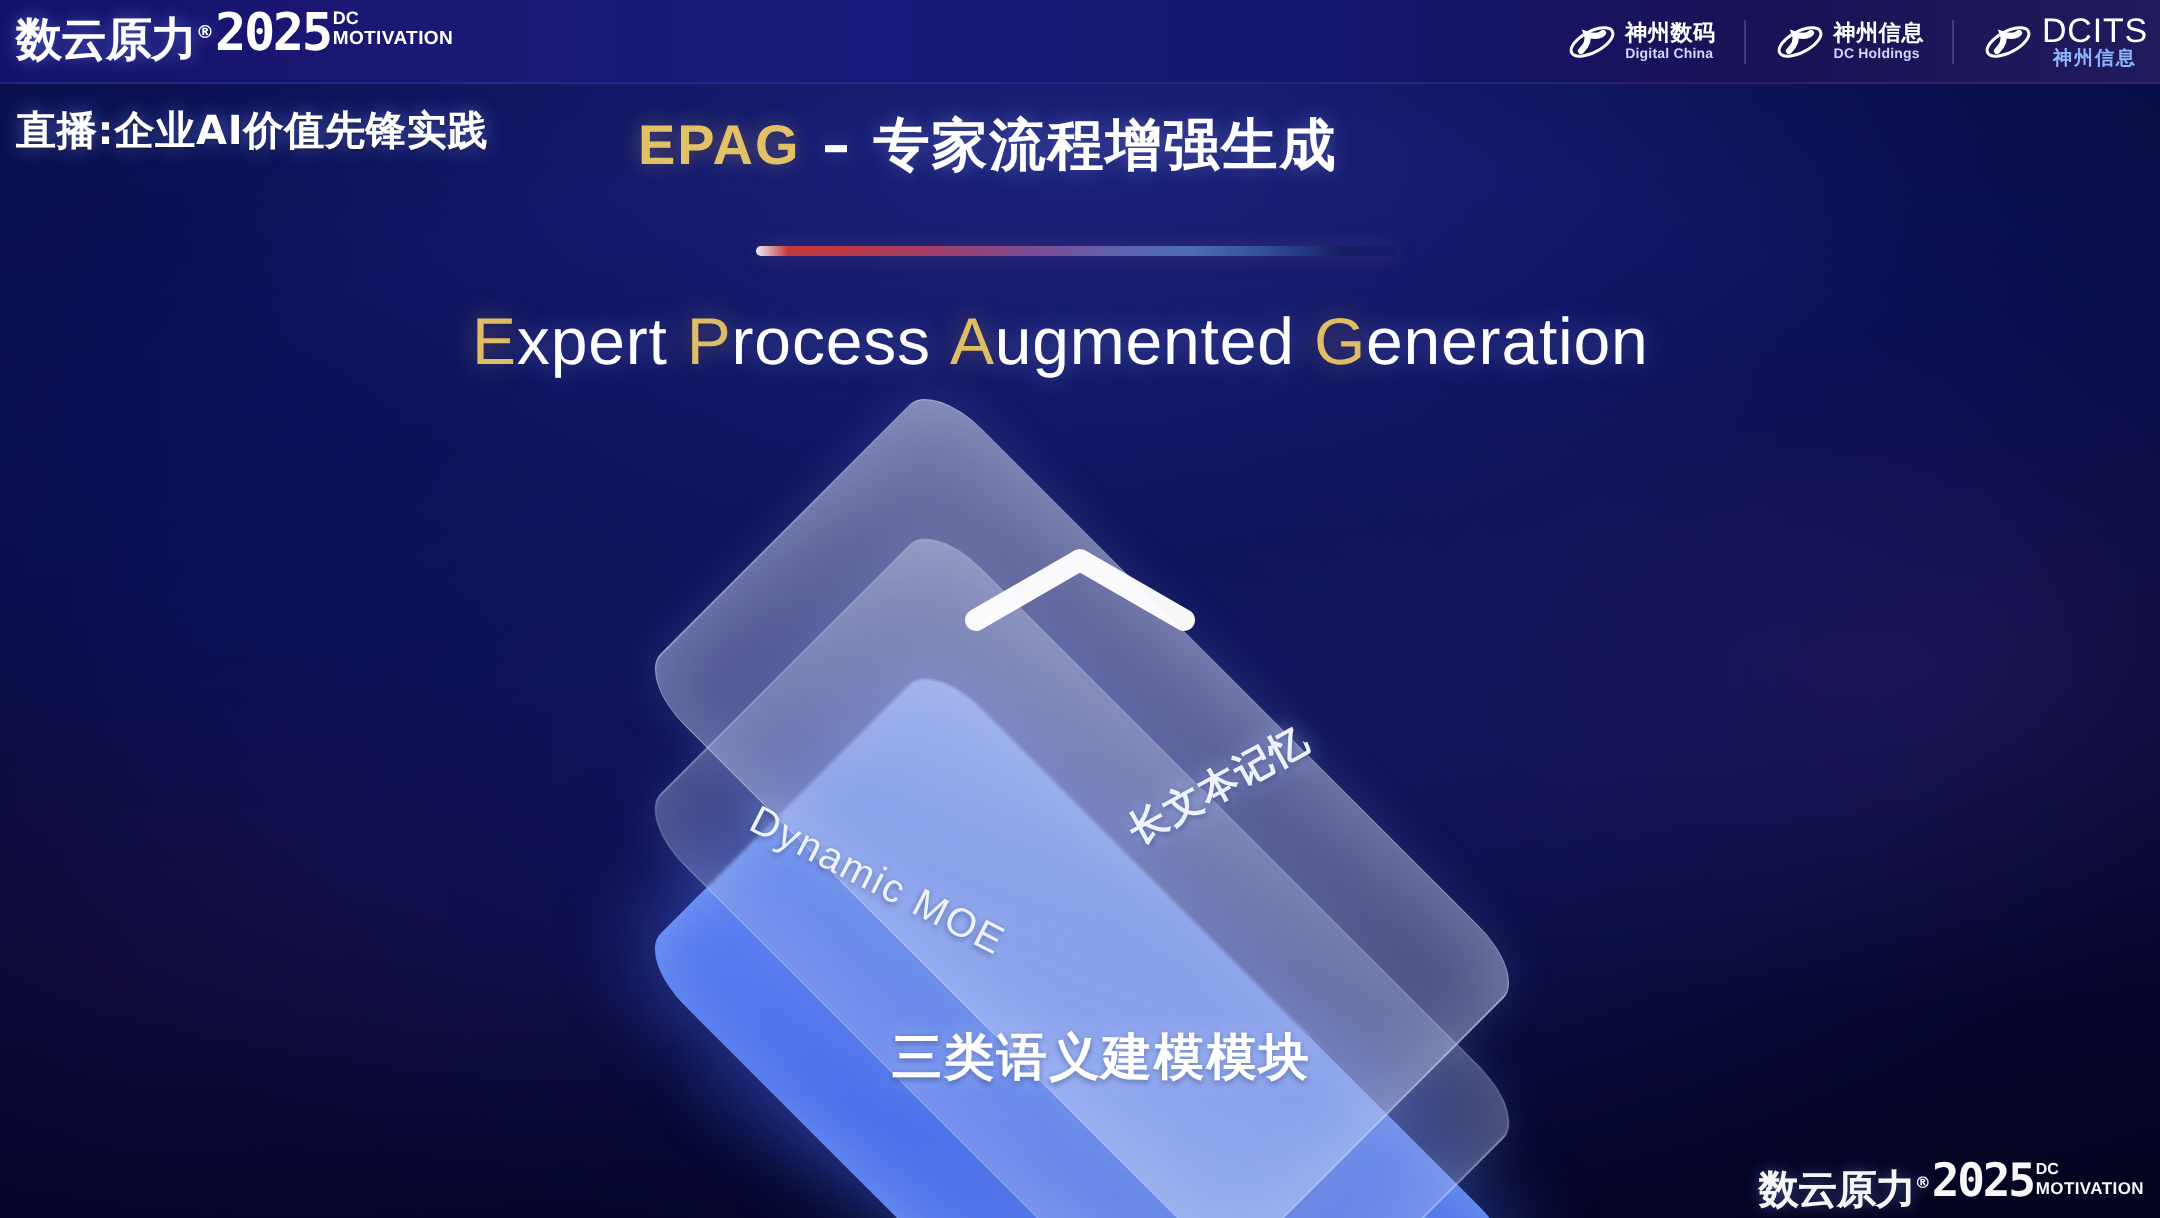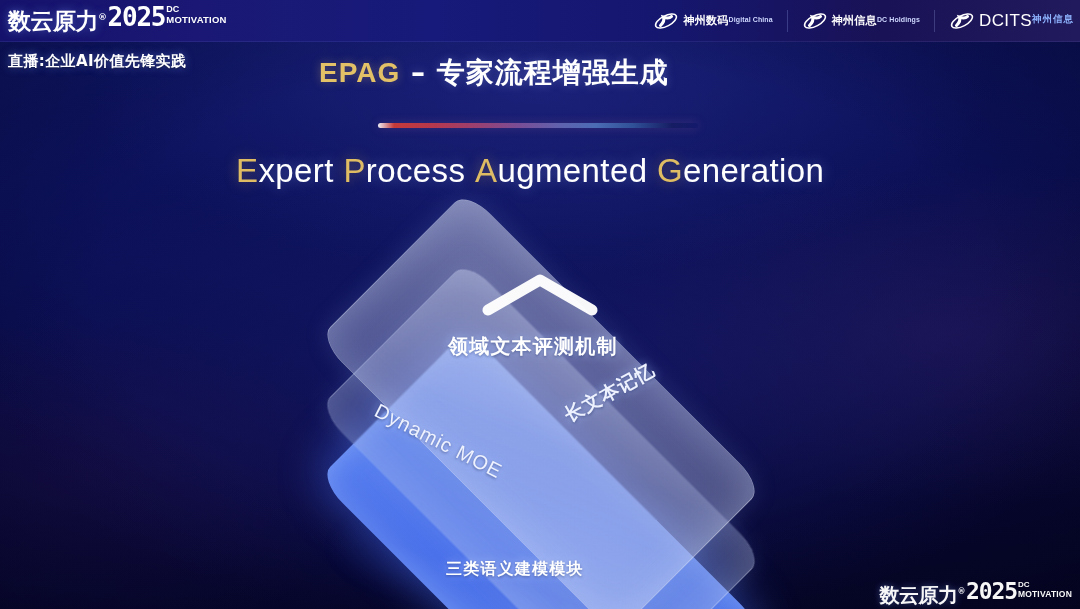--- a/index.html
+++ b/index.html
@@ -56,34 +56,34 @@
   }
   .brand-dc{
     display:inline-flex; flex-direction:column; margin-left:1px; margin-top:1px;
   }
   .brand-dc .l1{ font-size:9px; font-weight:900; color:#fff; line-height:9px; letter-spacing:0px;}
   .brand-dc .l2{ font-size:9.5px; font-weight:800; color:#fff; line-height:11px; letter-spacing:0.2px;}
 
   .livetitle{
     position:absolute; left:8px; top:52px; z-index:32;
     font-family:"DejaVu Sans","Liberation Sans",sans-serif;
-    font-size:15px; font-weight:900; color:#ffffff;
+    font-size:20px; font-weight:900; color:#ffffff;
     letter-spacing:0.4px;
     text-shadow:0 0 9px rgba(120,150,255,0.55), 0 1px 2px rgba(0,0,0,0.6);
     white-space:nowrap;
   }
 
   
   .partners{
     position:absolute; right:6px; top:4px; height:34px;
     display:flex; align-items:center; gap:14px; z-index:32;
   }
   .plogo{ display:flex; align-items:center; gap:4px; }
   .swoosh{ width:26px; height:24px; flex:0 0 26px; }
-  .plogo-txt{ display:flex; flex-direction:row; justify-content:center; white-space:nowrap;}
+  .plogo-txt{ display:flex; flex-direction:column; justify-content:center; white-space:nowrap;}
   .plogo-cn{
     font-family:"DejaVu Sans","Liberation Sans",sans-serif;
     font-size:11px; font-weight:900; color:#ffffff; line-height:12px; letter-spacing:0.3px;
   }
   .plogo-en{
     font-family:"Liberation Sans",sans-serif;
     font-size:7px; font-weight:700; color:#cfd8ff; line-height:9px; letter-spacing:0.1px;
   }
   .plogo-big{
     font-family:"Liberation Sans",sans-serif;
@@ -203,21 +203,21 @@
   .lbl{
     position:absolute; z-index:24; white-space:nowrap;
     font-family:"DejaVu Sans","Liberation Sans",sans-serif;
     color:#ffffff; font-weight:700;
     text-shadow:0 0 10px rgba(170,195,255,0.8), 0 1px 3px rgba(10,20,70,0.55);
   }
   .lbl-top{
     left:448px; top:333px; font-size:20px; letter-spacing:1.2px;
   }
   .lbl-bottom{
-    left:446px; top:512px; font-size:16px; letter-spacing:1.2px;margin-top:47px;
+    left:446px; top:512px; font-size:25px; letter-spacing:1.2px;
   }
   .lbl-moe{
     left:376px; top:398px; font-size:20px; letter-spacing:1px;
     font-family:"Liberation Sans",sans-serif; font-weight:400;
     transform:rotate(27deg); transform-origin:left center;
     color:#eef2ff;
   }
   .lbl-mem{
     left:566px; top:404px; font-size:19px; letter-spacing:1px;
     transform:rotate(-29deg); transform-origin:left center;
@@ -328,21 +328,20 @@
     <div class="layer layer-2"></div>
     <div class="layer layer-1"></div>
   </div>
 
   <div class="chev">
     <svg viewBox="0 0 120 46" width="120" height="46" aria-hidden="true">
       <path d="M8 38 L60 8 L112 38" fill="none" stroke="#ffffff" stroke-width="11" stroke-linecap="round" stroke-linejoin="round" opacity="0.97"></path>
     </svg>
   </div>
 
-  <div class="lbl lbl-top">领域文本评测机制</div>
   <div class="lbl lbl-moe">Dynamic MOE</div>
   <div class="lbl lbl-mem">长文本记忆</div>
   <div class="lbl lbl-bottom">三类语义建模模块</div>
 
   <div class="watermark">
     <span class="wm-cn"><span>数云原力</span><span class="wm-reg">®</span></span>
     <span class="wm-year">2025</span>
     <span class="wm-dc">
       <span class="l1">DC</span>
       <span class="l2">MOTIVATION</span>

